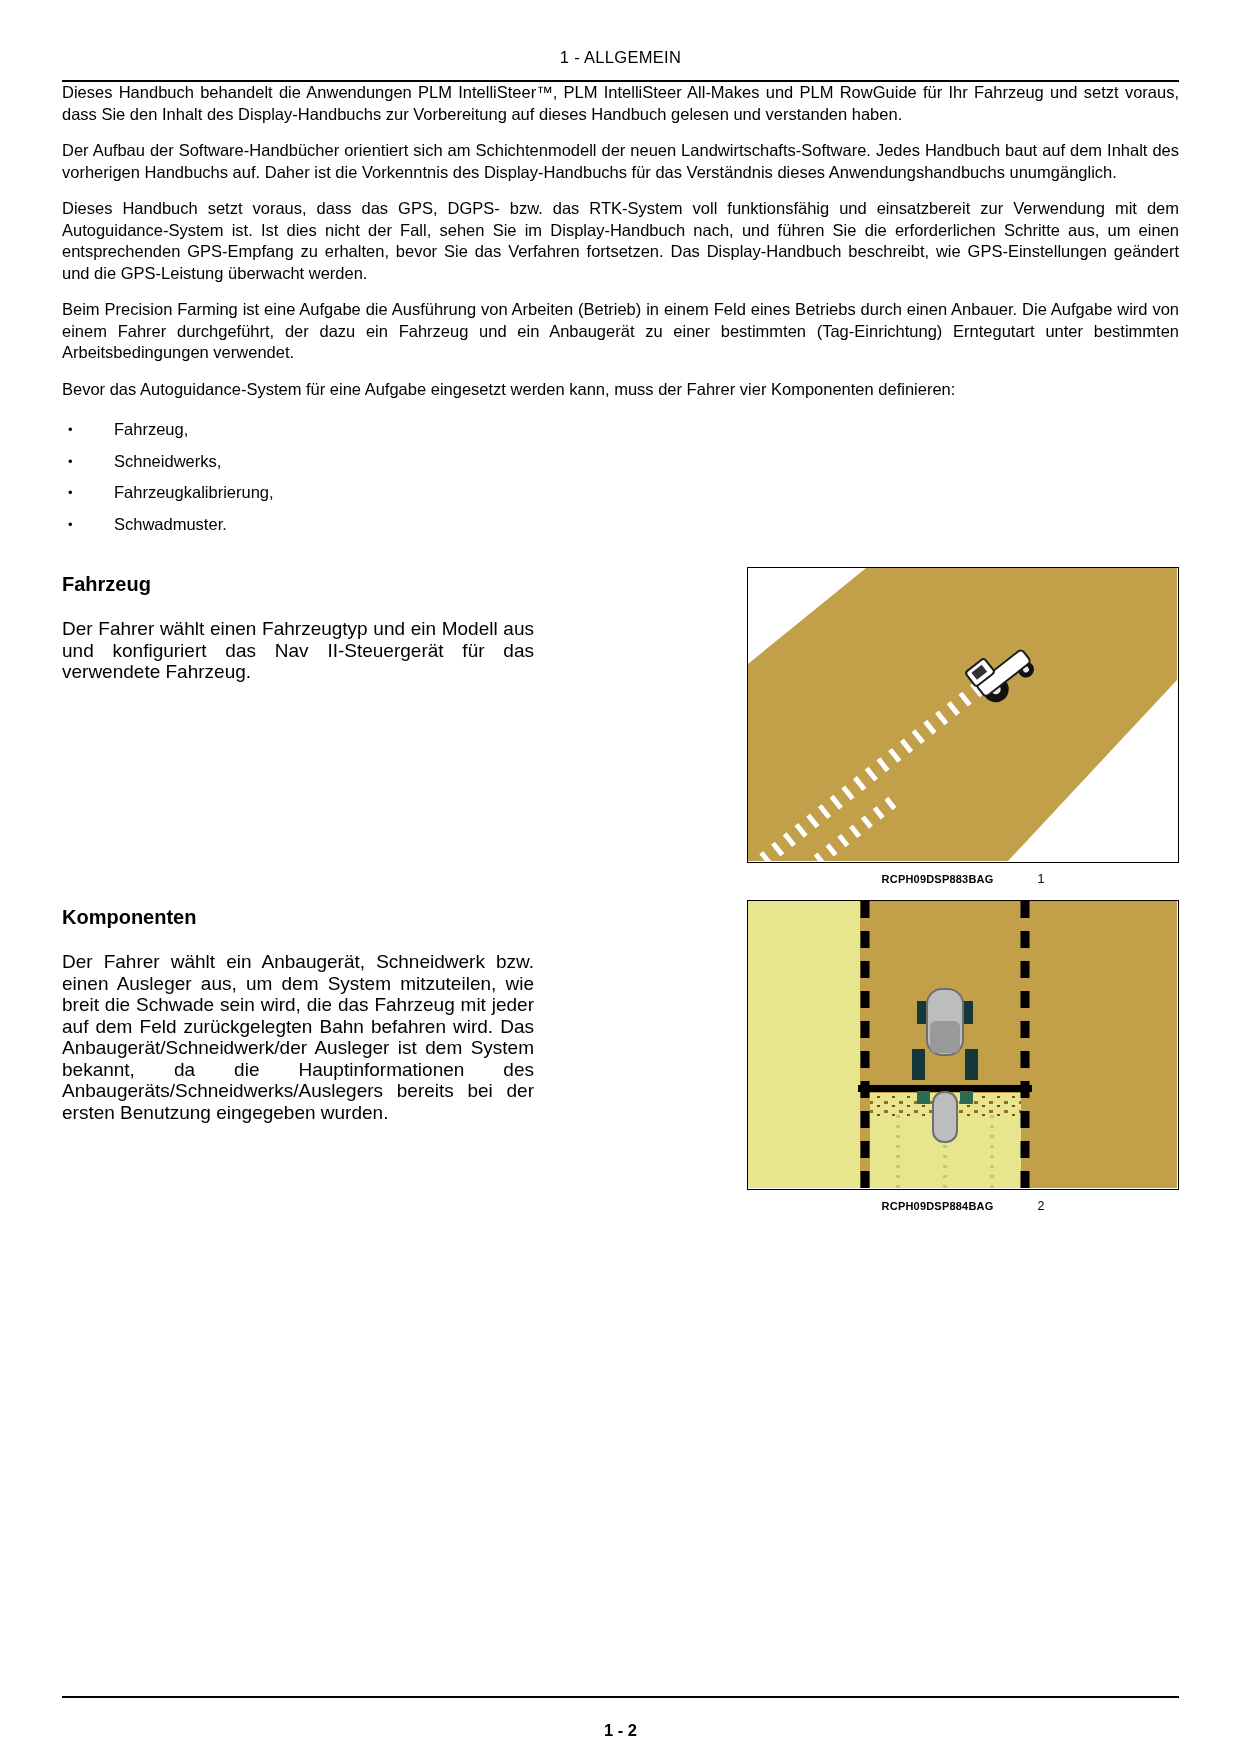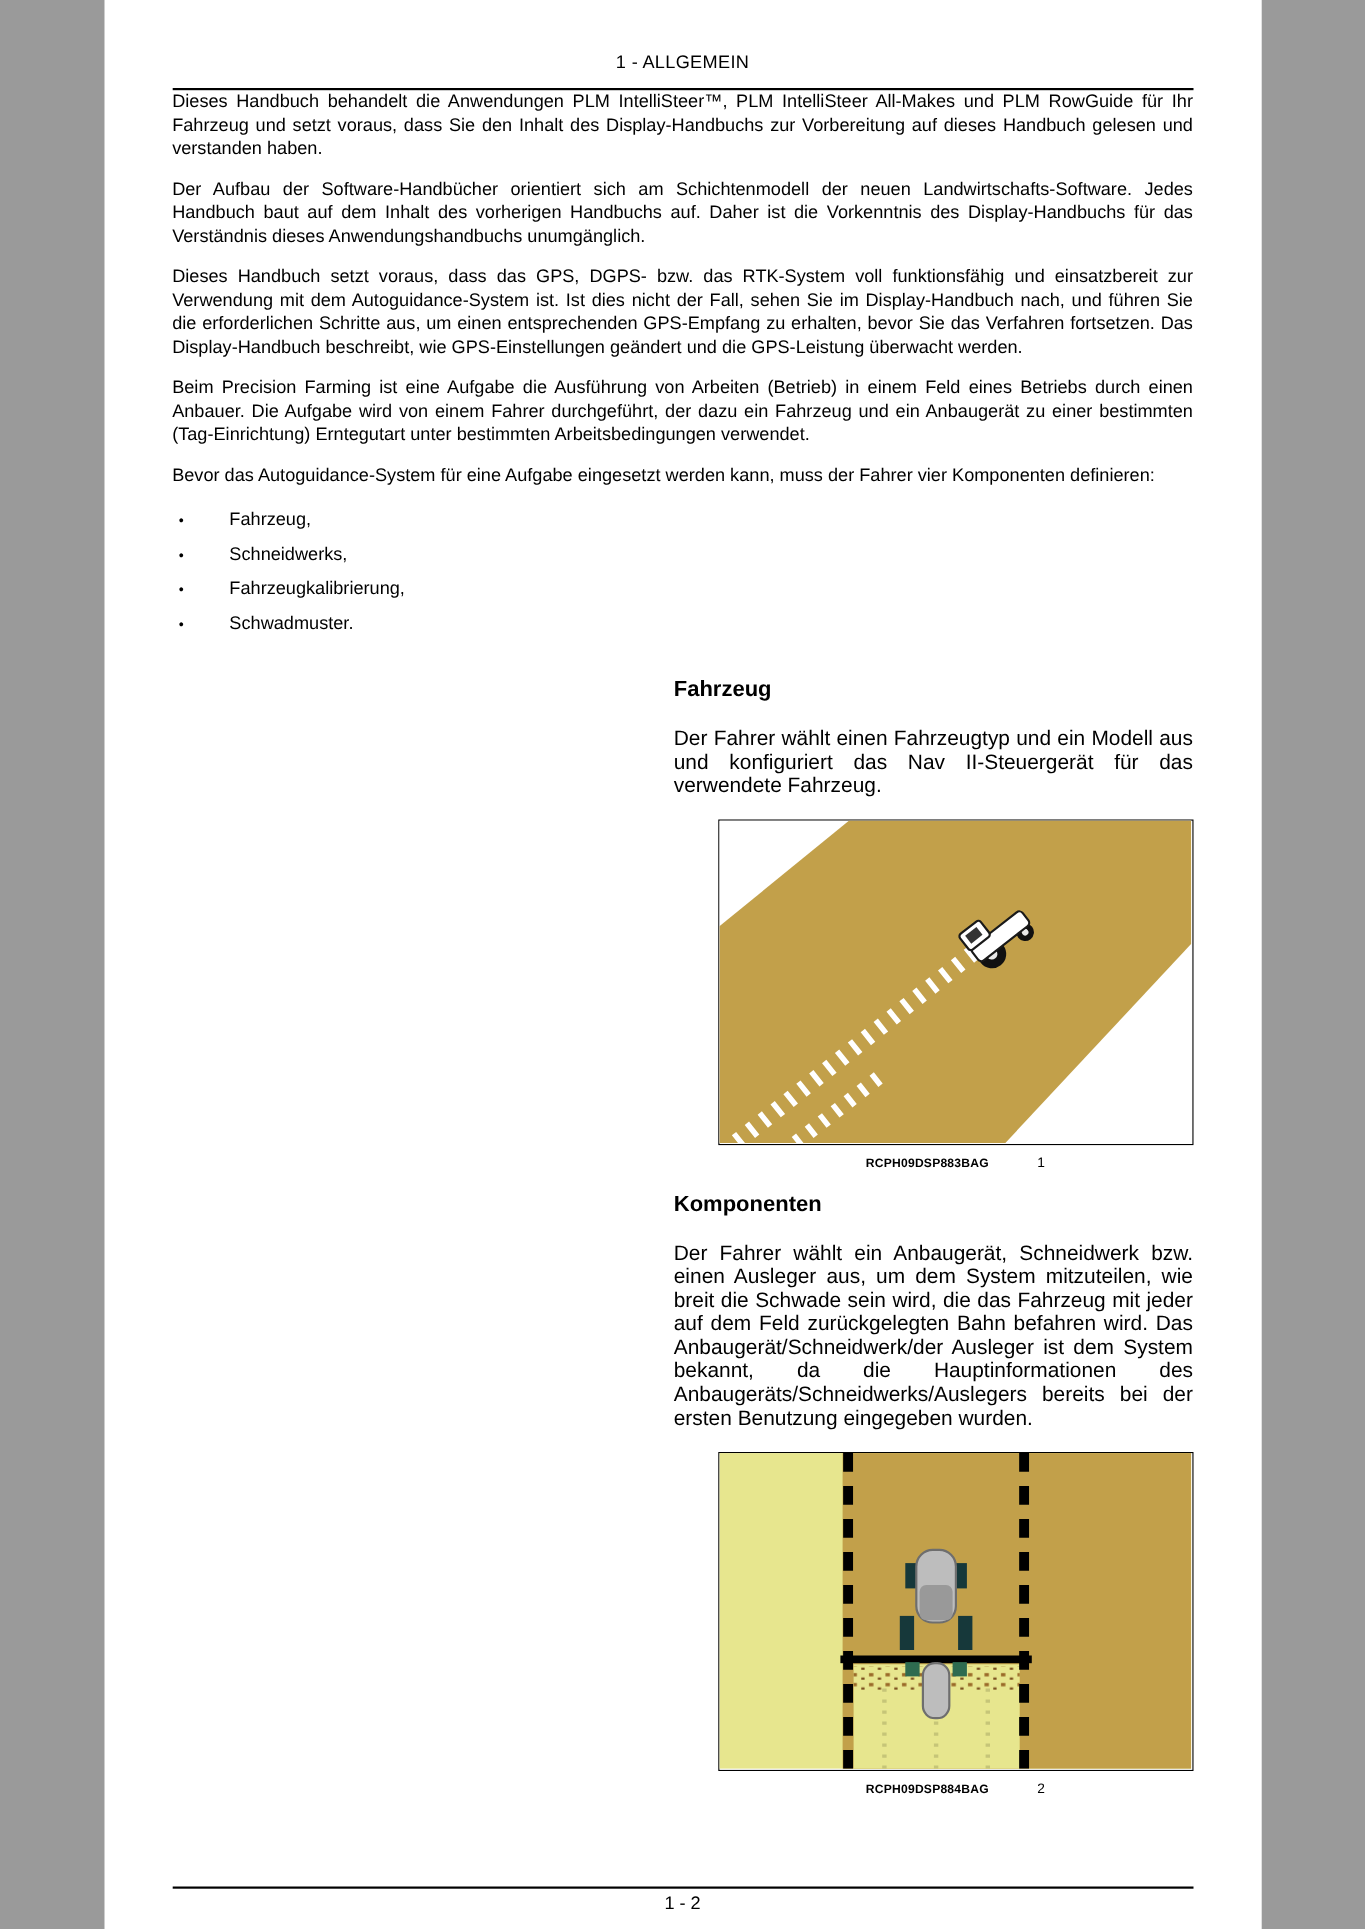--- a/index.html
+++ b/index.html
@@ -1,40 +1,40 @@
 <!DOCTYPE html>
 <html><head>
 <meta charset="utf-8">
 <style>
   html,body { margin:0; padding:0; background:#9a9a9a; }
   .page {
-    width:1052px; height:1754px; margin:0 auto; background:#ffffff;
+    width:1241px; height:1754px; margin:0 auto; background:#ffffff;
     font-family:"Liberation Sans", sans-serif; color:#000;
     box-sizing:border-box; padding:48px 62px 0 62px;
     display:flex; flex-direction:column; position:relative;
   }
   .header-line { text-align:center; font-size:16.5px; letter-spacing:0.3px; padding-bottom:13px; }
   .hrule { height:2px; background:#000; width:100%; }
   .doc-title { font-size:31px; font-weight:400; margin:30px 0 20px 0; }
   .para { font-size:16.5px; line-height:21.5px; text-align:justify; margin:0 0 15px 0; }
   .bullets { margin:4px 0 6px 0; }
   .bullet-row { display:flex; align-items:flex-start; margin-bottom:10px; font-size:16.5px; line-height:21.5px; }
   .bullet-dot { width:46px; text-align:left; padding-left:6px; font-size:13px; line-height:21.5px; }
-  .section { display:flex; align-items:flex-end; margin-top:16px;flex-direction:column; }
+  .section { display:flex; align-items:flex-start; margin-top:16px; }
   .section-text { width:472px; }
   .section-heading { font-size:20px; font-weight:700; margin:6px 0 16px 0; }
   .section-body { font-size:19px; line-height:21.5px; text-align:justify;margin-top:22px; }
   .figure-col { margin-left:auto; width:432px; }
   .fig-box { width:432px; border:1.5px solid #000; box-sizing:border-box; background:#fff; font-size:0; }
   .fig-box svg { display:block; }
   .caption { margin-top:9px; display:flex; justify-content:center; align-items:baseline; gap:44px; }
   .caption-code { font-size:11px; letter-spacing:0.2px;font-weight:bold; }
   .caption-num { font-size:12.5px; }
   .footer { margin-top:auto; padding-bottom:14px; }
-  .footer-text { text-align:center; font-size:16.5px; padding-top:4px; }
+  .footer-text { text-align:center; font-size:16.5px; padding-top:23px;font-weight:bold; }
 </style>
 </head>
 <body>
 
 <div class="page">
 
   <div class="header-line">1 - ALLGEMEIN</div>
   <div class="hrule"></div>
 
 

